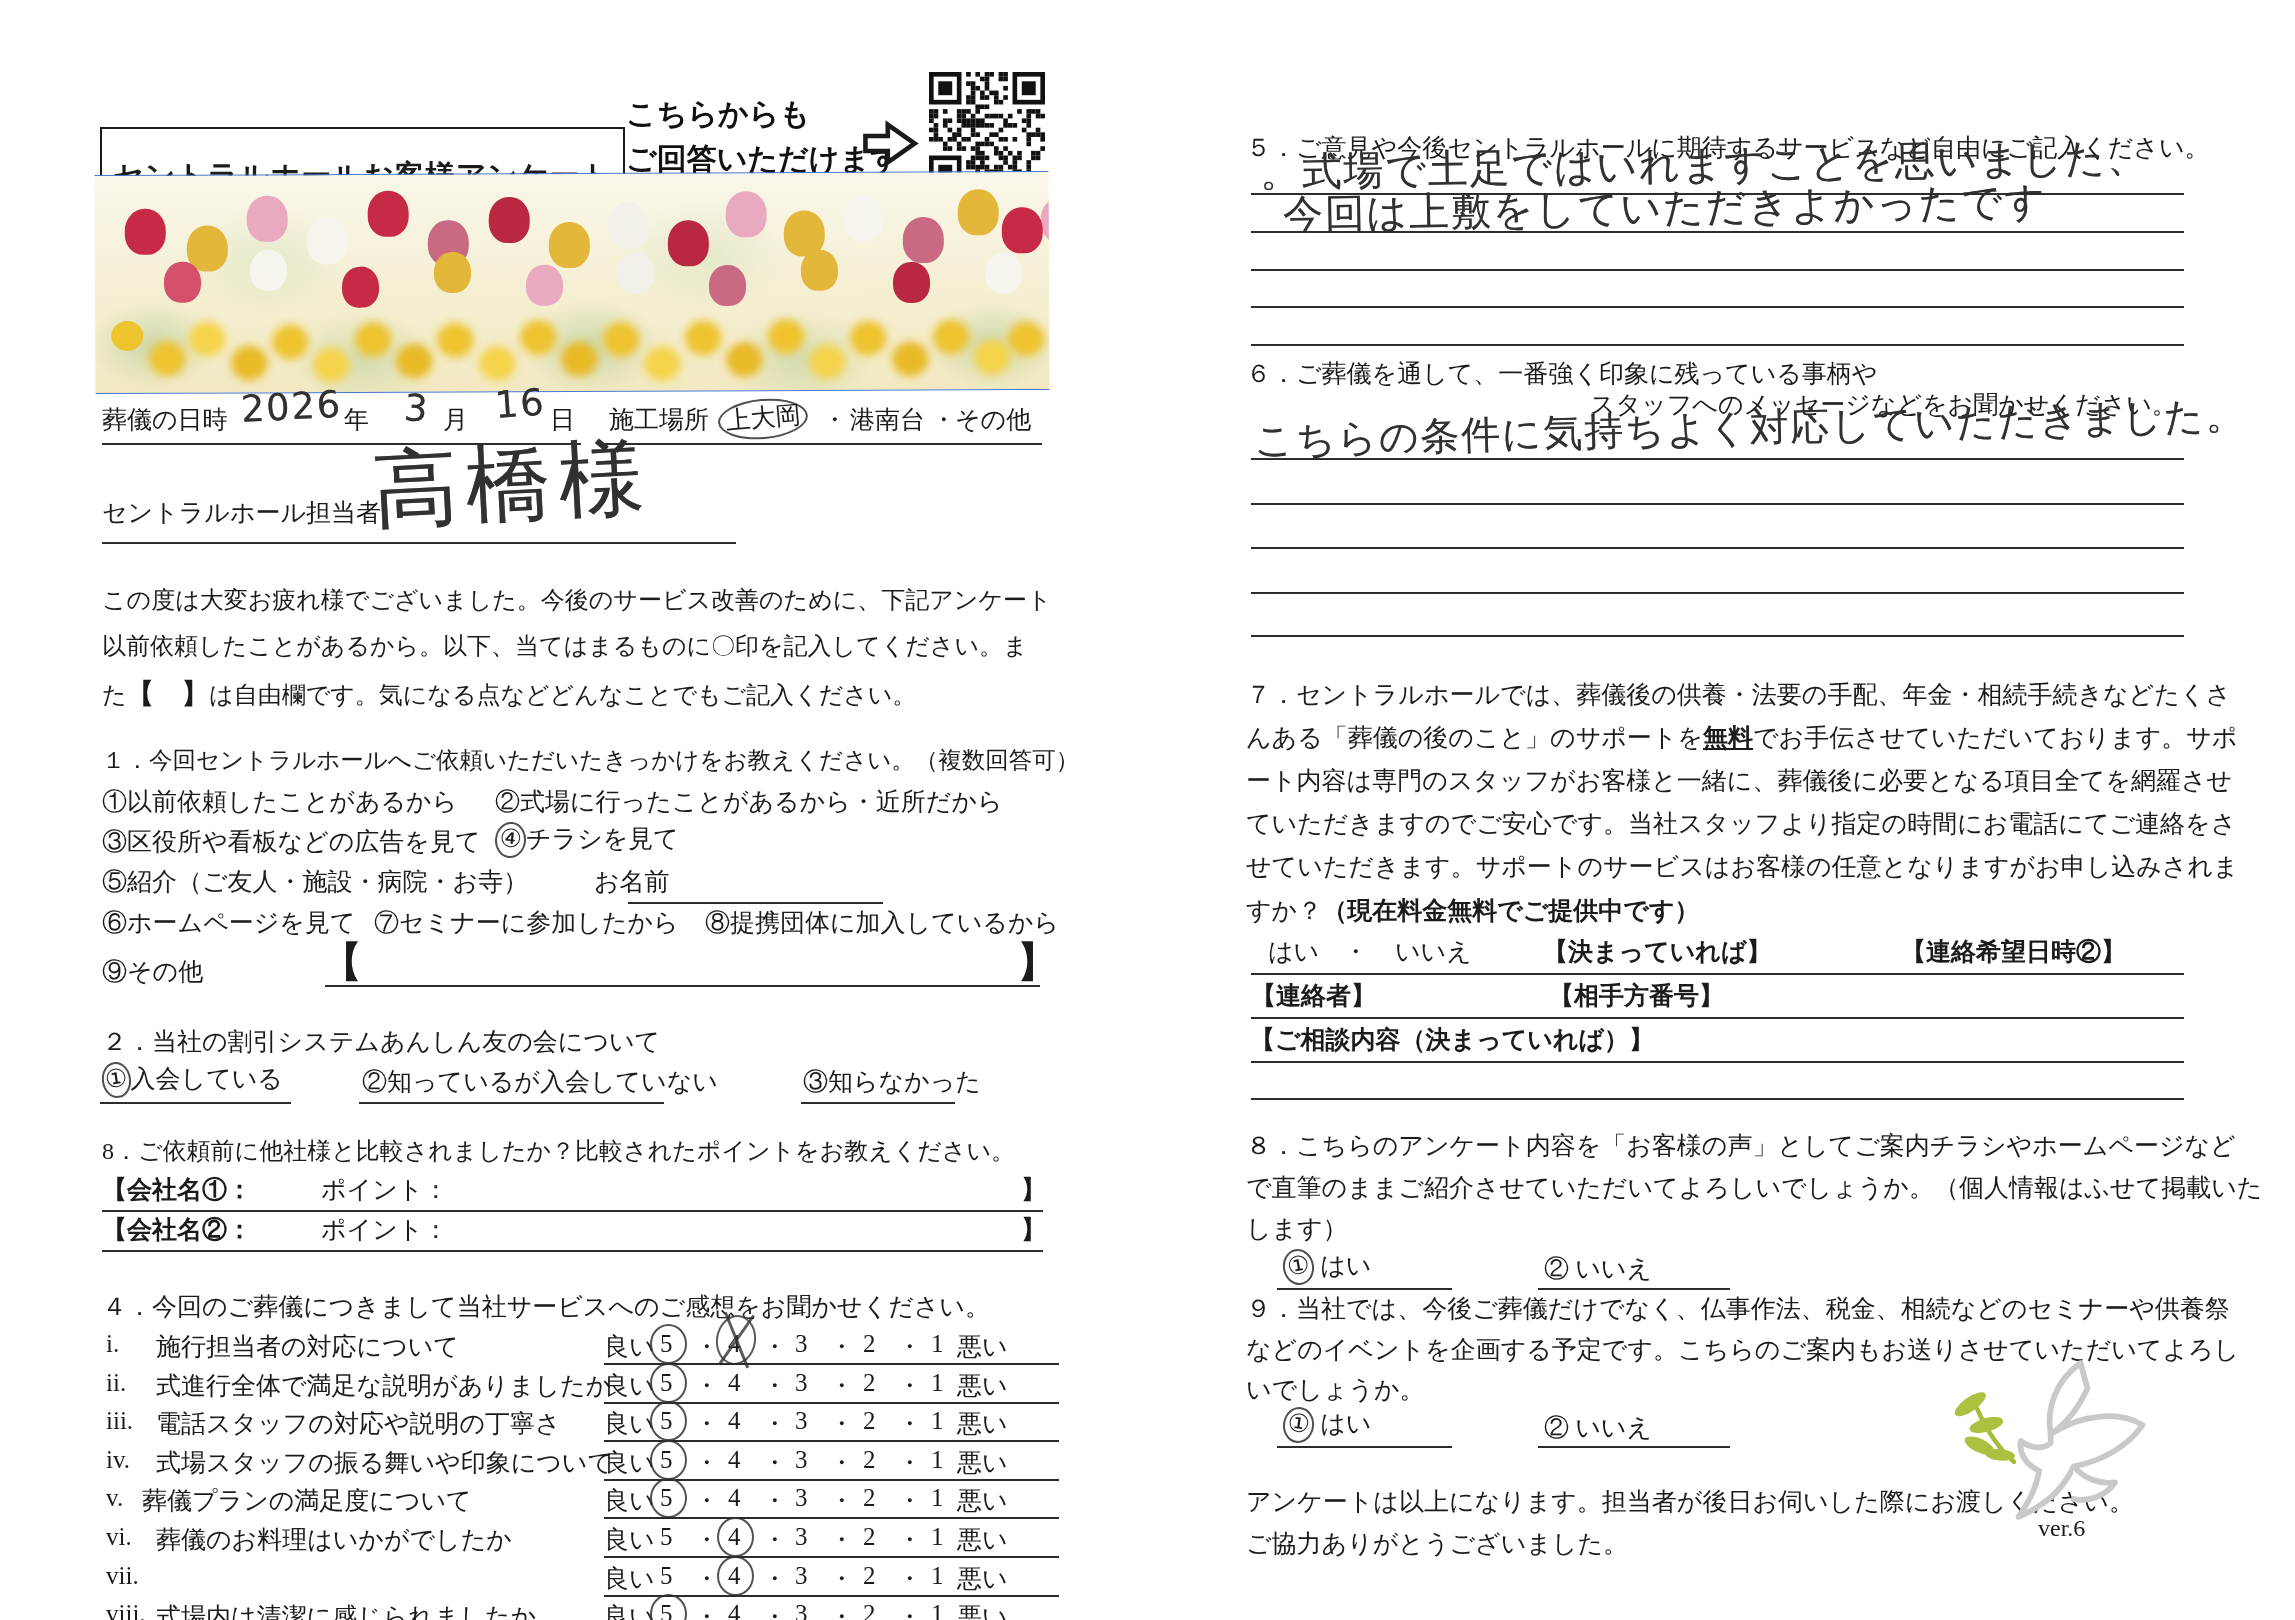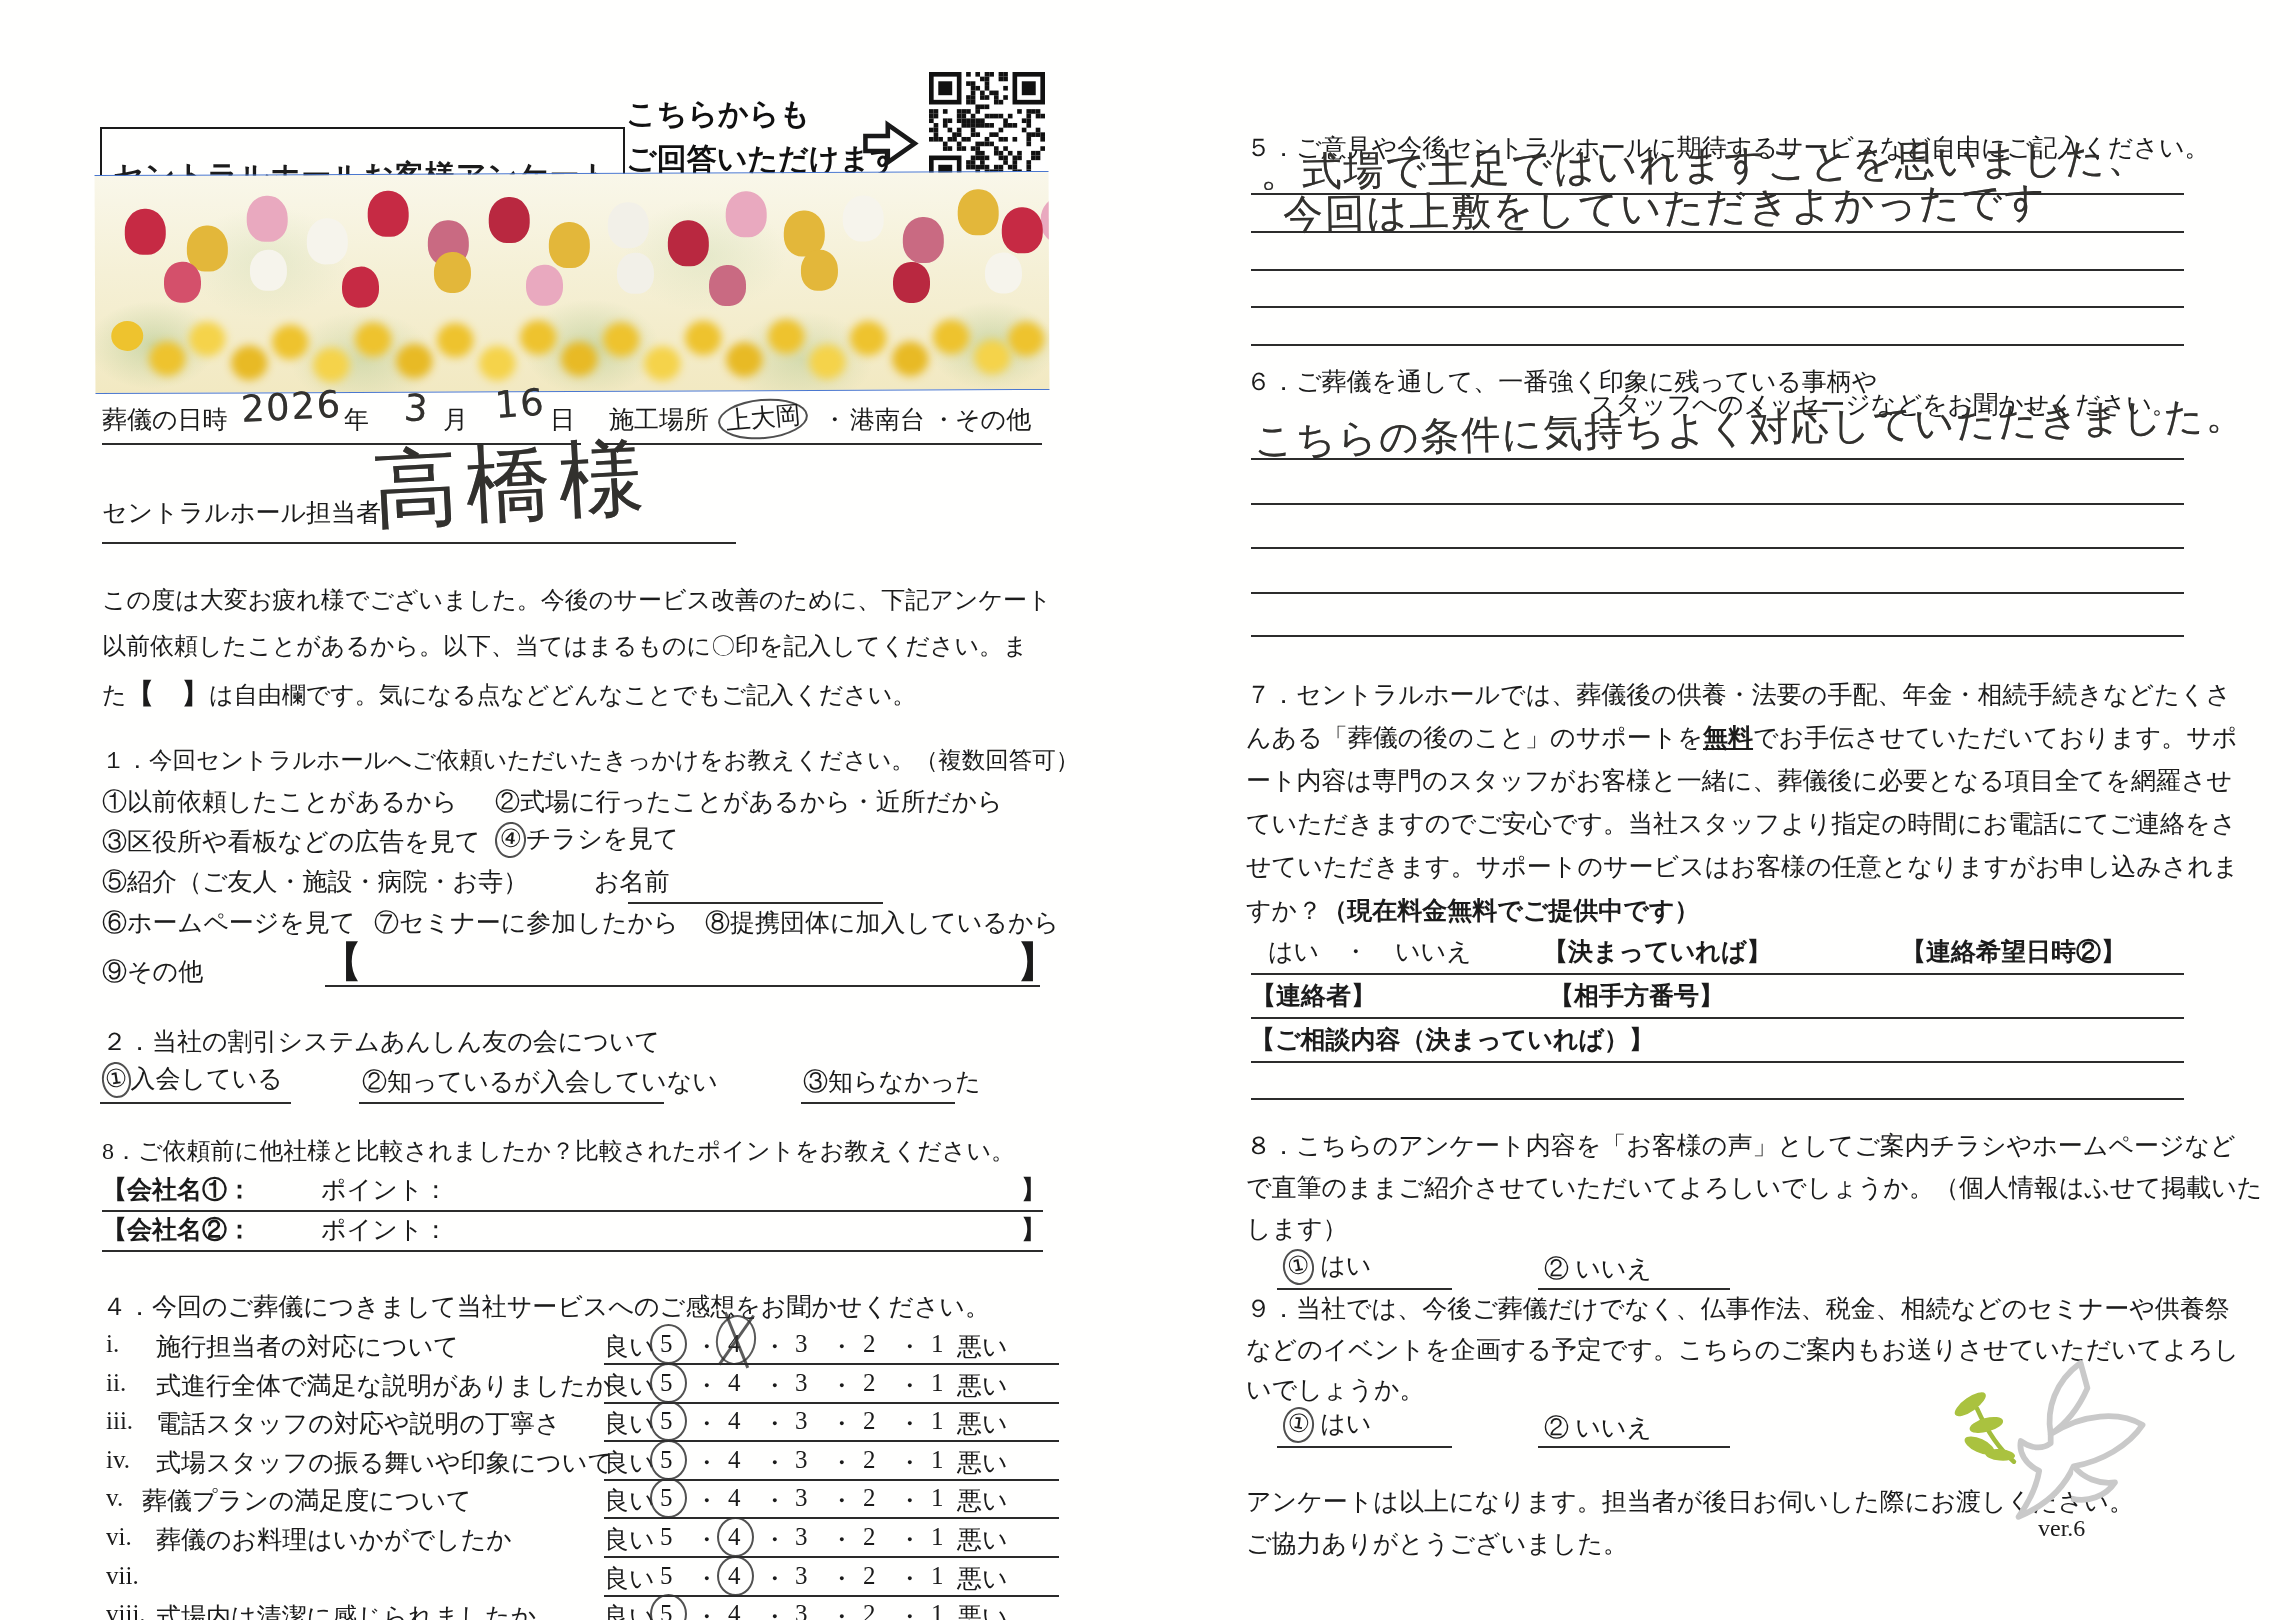--- a/index.html
+++ b/index.html
@@ -529,21 +529,21 @@
 
   <div class="t" style="left:1246px;top:131px;font-size:25px;">５．ご意見や今後セントラルホールに期待するサービスなど自由にご記入ください。</div>
   <div class="hw" style="left:1260px;top:145px;font-size:40px;transform:rotate(-1deg);">。式場で土足ではいれますことを思いました、</div>
   <div class="hw" style="left:1283px;top:187px;font-size:40px;transform:rotate(-1deg);">今回は上敷をしていただきよかったです</div>
   <div class="rule" style="left:1251px;top:193px;width:933px;"></div>
   <div class="rule" style="left:1251px;top:231px;width:933px;"></div>
   <div class="rule" style="left:1251px;top:269px;width:933px;"></div>
   <div class="rule" style="left:1251px;top:306px;width:933px;"></div>
   <div class="rule" style="left:1251px;top:344px;width:933px;"></div>
 
-  <div class="t" style="left:1246px;top:357px;margin-top:8px;">６．ご葬儀を通して、一番強く印象に残っている事柄や</div>
+  <div class="t" style="left:1246px;top:357px;">６．ご葬儀を通して、一番強く印象に残っている事柄や</div>
   <div class="t" style="left:1590px;top:388px;">スタッフへのメッセージなどをお聞かせください。</div>
   <div class="hw" style="left:1254px;top:414px;font-size:39px;transform:rotate(-1.5deg);">こちらの条件に気持ちよく対応していただきました。</div>
   <div class="rule" style="left:1251px;top:458px;width:933px;"></div>
   <div class="rule" style="left:1251px;top:503px;width:933px;"></div>
   <div class="rule" style="left:1251px;top:547px;width:933px;"></div>
   <div class="rule" style="left:1251px;top:592px;width:933px;"></div>
   <div class="rule" style="left:1251px;top:635px;width:933px;"></div>
 
   <div class="t" style="left:1246px;top:678px;">７．セントラルホールでは、葬儀後の供養・法要の手配、年金・相続手続きなどたくさ</div>
   <div class="t" style="left:1246px;top:721px;">

